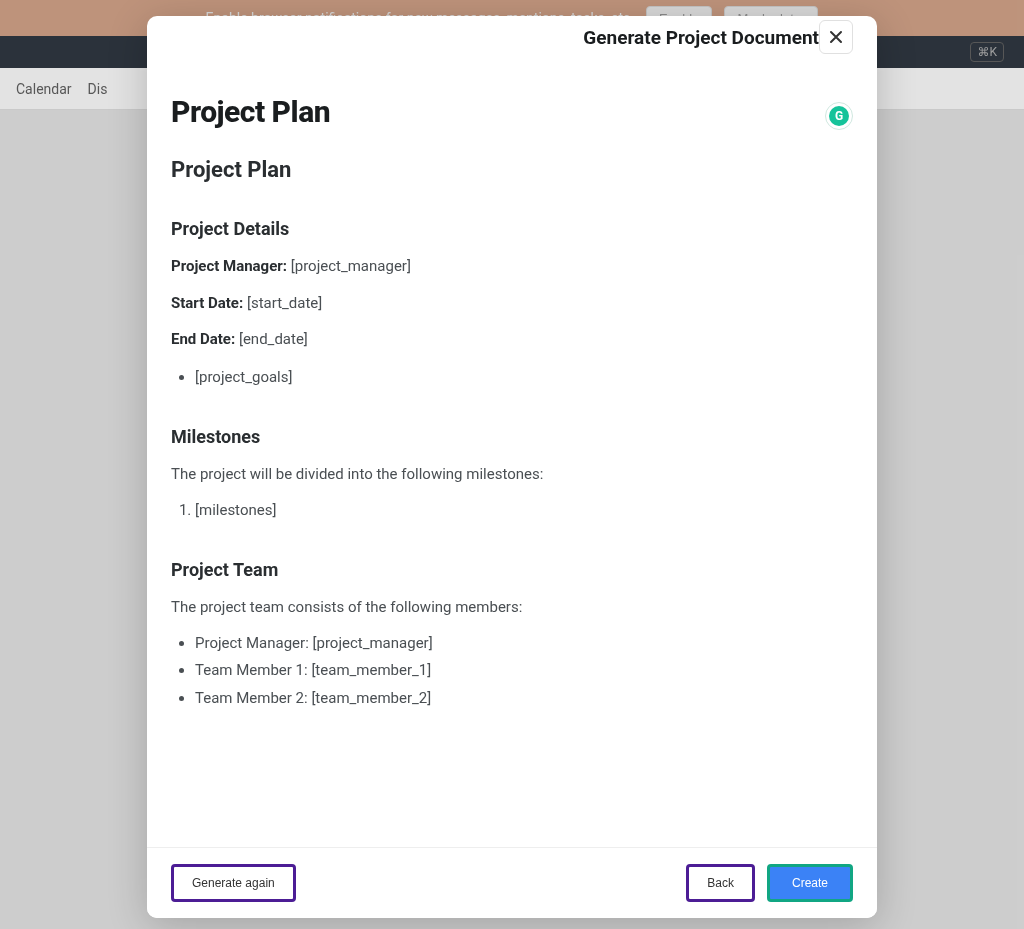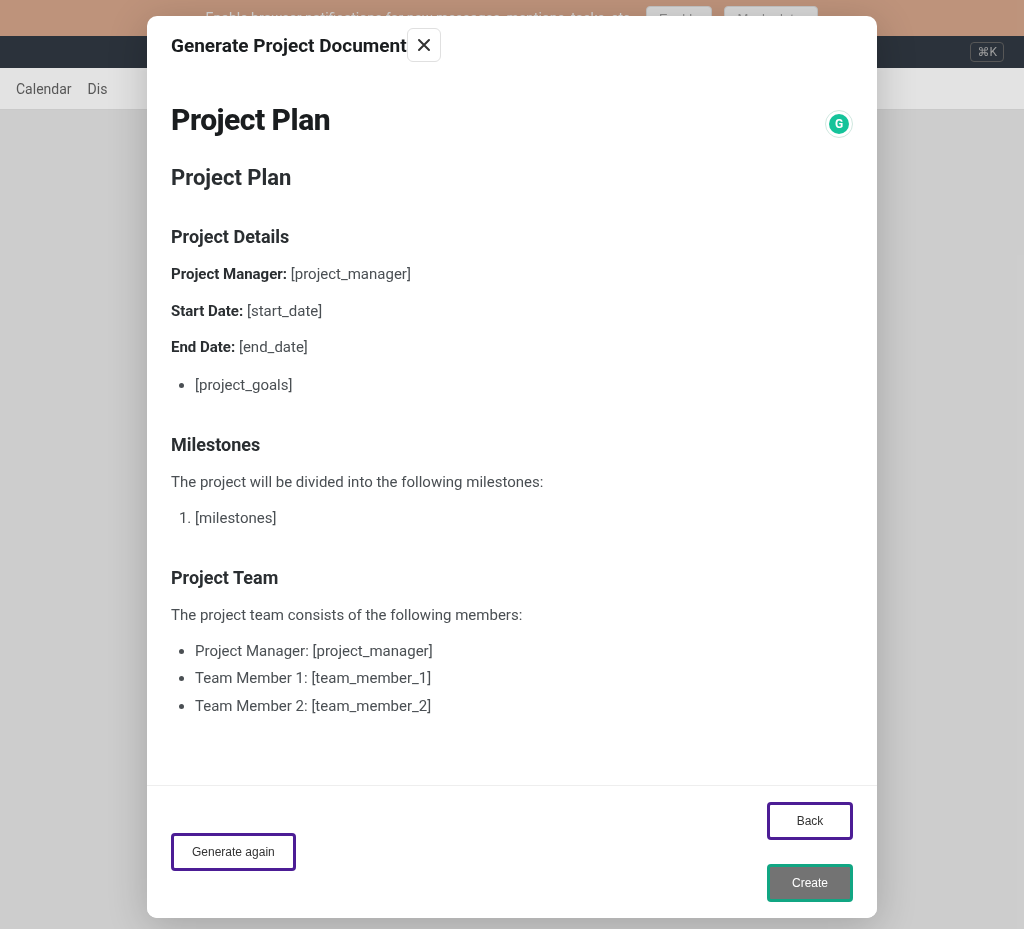--- a/index.html
+++ b/index.html
@@ -74,22 +74,22 @@
       height: 902px;
       background: #fff;
       border-radius: 10px;
       box-shadow: 0 8px 40px rgba(0,0,0,0.2);
       display: flex;
       flex-direction: column;
     }
     .modal-header {
       display: flex;
       align-items: center;
-      justify-content: flex-start;
-      padding: 12px 24px 8px 24px;
+      justify-content: flex-end;
+      padding: 4px 24px 8px 24px;
     }
     .modal-title {
       font-size: 19px;
       font-weight: 700;
       color: #1a1d1f;
     }
     .close-btn {
       width: 34px;
       height: 34px;
       border: 1px solid #e0e0e0;
@@ -186,35 +186,34 @@
       border-top: 1px solid #eee;
       padding: 16px 24px;
       display: flex;
       align-items: center;
       justify-content: space-between;
       background: #fff;
       border-radius: 0 0 10px 10px;
     }
     .footer-right {
       display: flex;
-      gap: 24px;
-      flex-direction: column;
+      gap: 12px;
     }
     .btn {
       border-radius: 4px;
       font-size: 12px;
       font-weight: 500;
       padding: 9px 18px;
       cursor: pointer;
       border: 3px solid #4c1d95;
       background: #fff;
       color: #333;
     }
     .btn-primary {
-      background: #737373;
+      background: #3b82f6;
       border-color: #11a683;
       color: #fff;
       padding: 9px 22px;
     }
   </style>
 </head>
 <body>
 
 <div class="banner">
   <span>Enable browser notifications for new messages, mentions, tasks, etc.</span>

